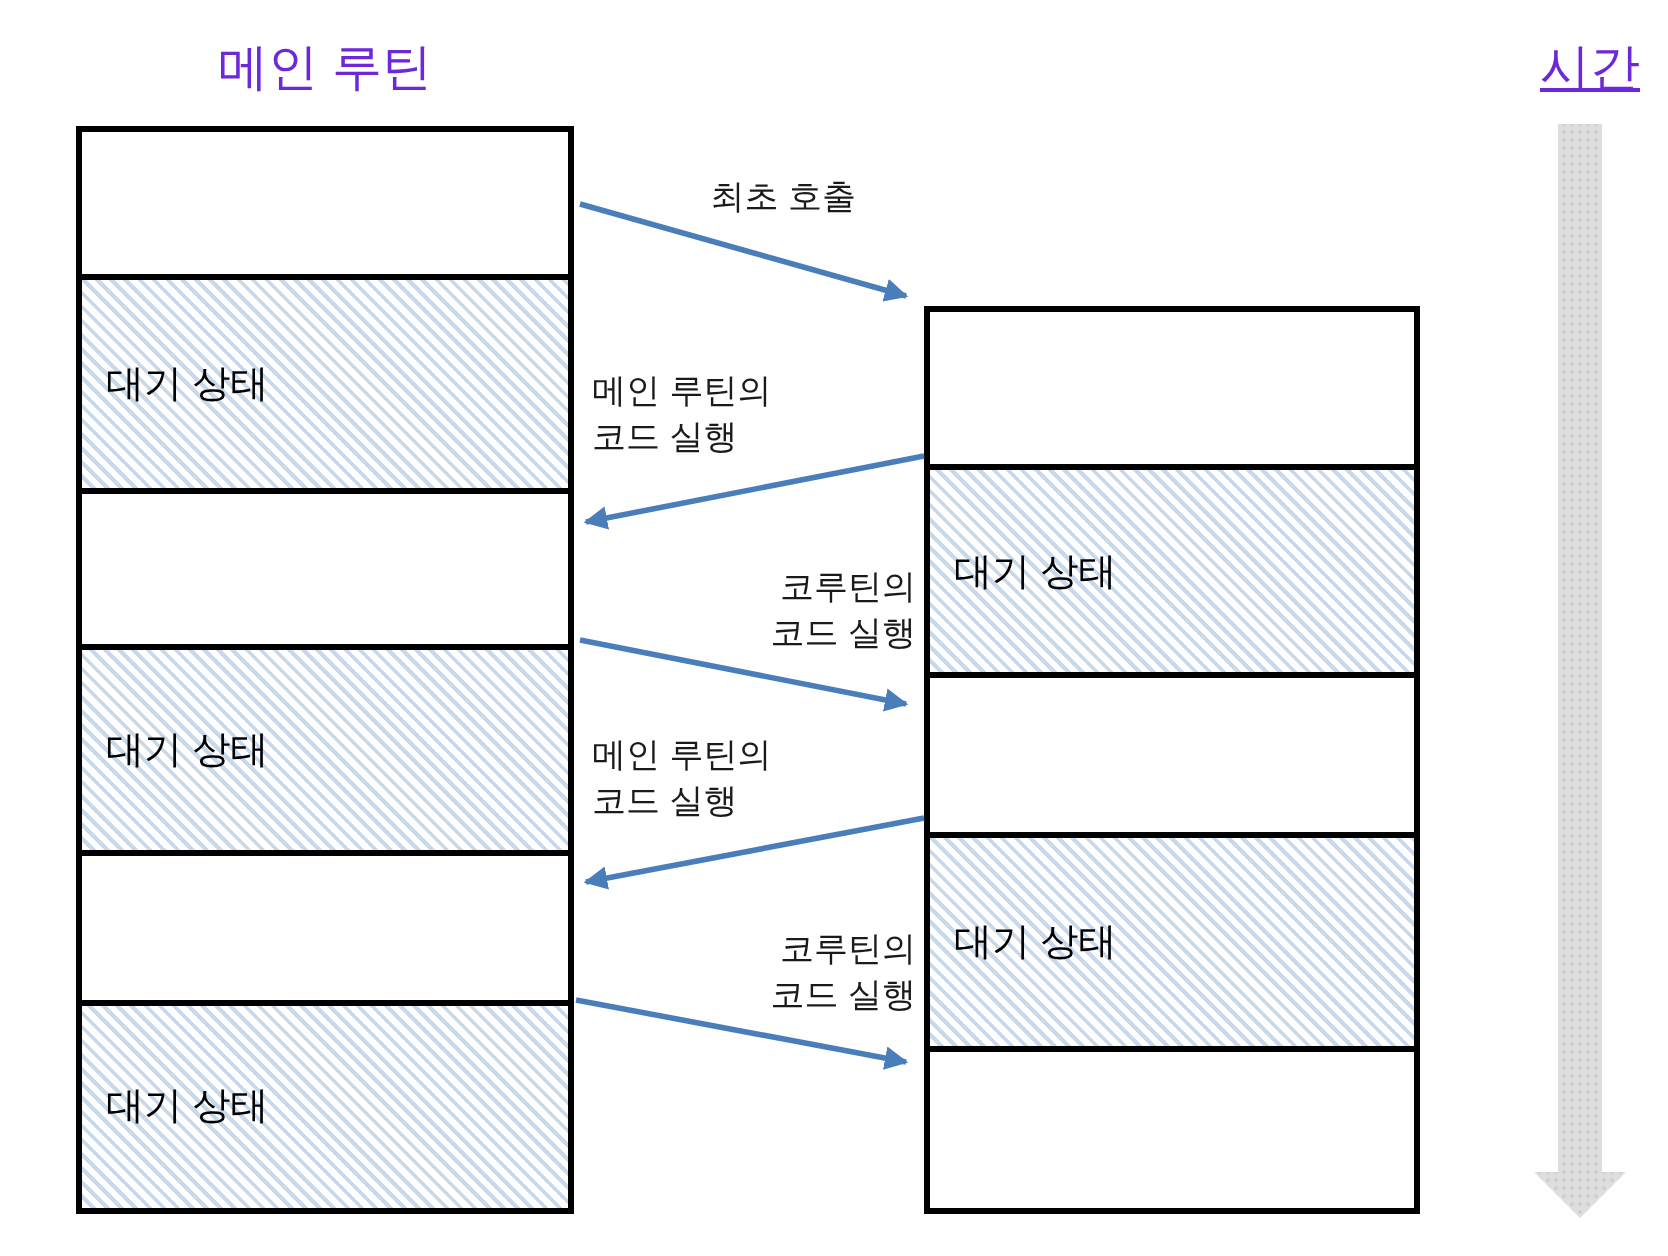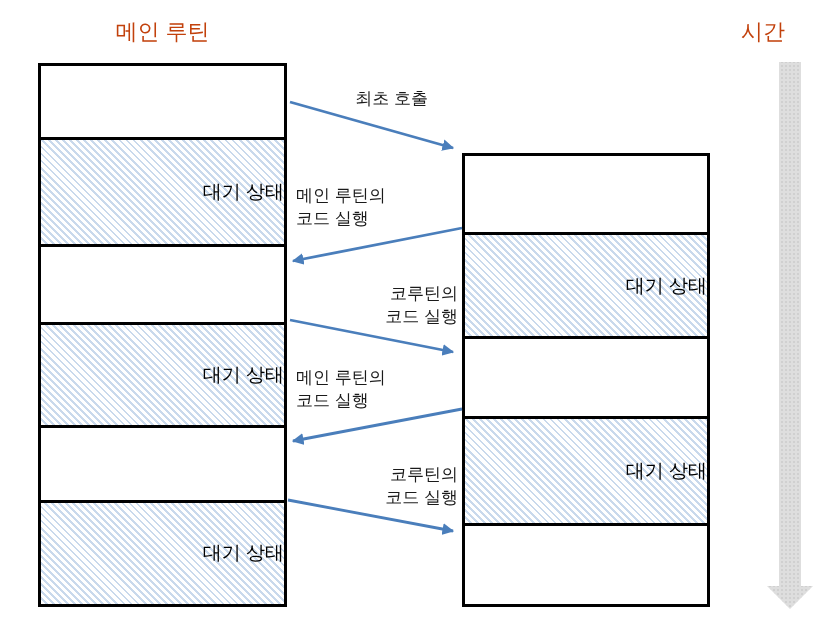--- a/index.html
+++ b/index.html
@@ -12,38 +12,38 @@
     width: 834px;
     height: 628px;
     background: #ffffff;
     font-family: "Liberation Sans", "DejaVu Sans", sans-serif;
     color: #000000;
     overflow: hidden;
   }
   .col-title {
     position: absolute;
     text-align: center;
-    font-size: 22px;
+    font-size: 25px;
     font-weight: 400;
-    color: #c2410c;
+    color: #6d28d9;
   }
   .column {
     position: absolute;
     border: 3px solid #000000;
     box-sizing: border-box;
     display: flex;
     flex-direction: column;
     background: #ffffff;
     z-index: 1;
   }
   .segment {
     position: relative;
     display: flex;
     align-items: center;
-    justify-content: flex-end;
+    justify-content: flex-start;
     padding-left: 12px;
   }
   .segment + .segment {
     border-top: 3px solid #000000;
   }
   .segment.waiting {
     background: repeating-linear-gradient(
       45deg,
       #ffffff 0px, #ffffff 3px,
       #c9d9ec 3px, #c9d9ec 5px
@@ -69,21 +69,21 @@
     z-index: 2;
     pointer-events: none;
   }
 </style>
 </head>
 <body>
 
 <div id="stage">
 
   <div class="col-title" style="left:38px; top:17px; width:249px;">메인 루틴</div>
-  <div class="col-title" style="left:728px; top:17px; width:70px;">시간</div>
+  <div class="col-title" style="left:760px; top:17px; width:70px;text-decoration:underline;">시간</div>
 
   <div class="column" style="left:38px; top:63px; width:249px; height:544px;">
     <div class="segment" style="flex-grow:87;"></div>
     <div class="segment waiting" style="flex-grow:95;">
       <span class="waiting-label">대기 상태</span>
     </div>
     <div class="segment" style="flex-grow:92;"></div>
     <div class="segment waiting" style="flex-grow:90;">
       <span class="waiting-label">대기 상태</span>
     </div>

